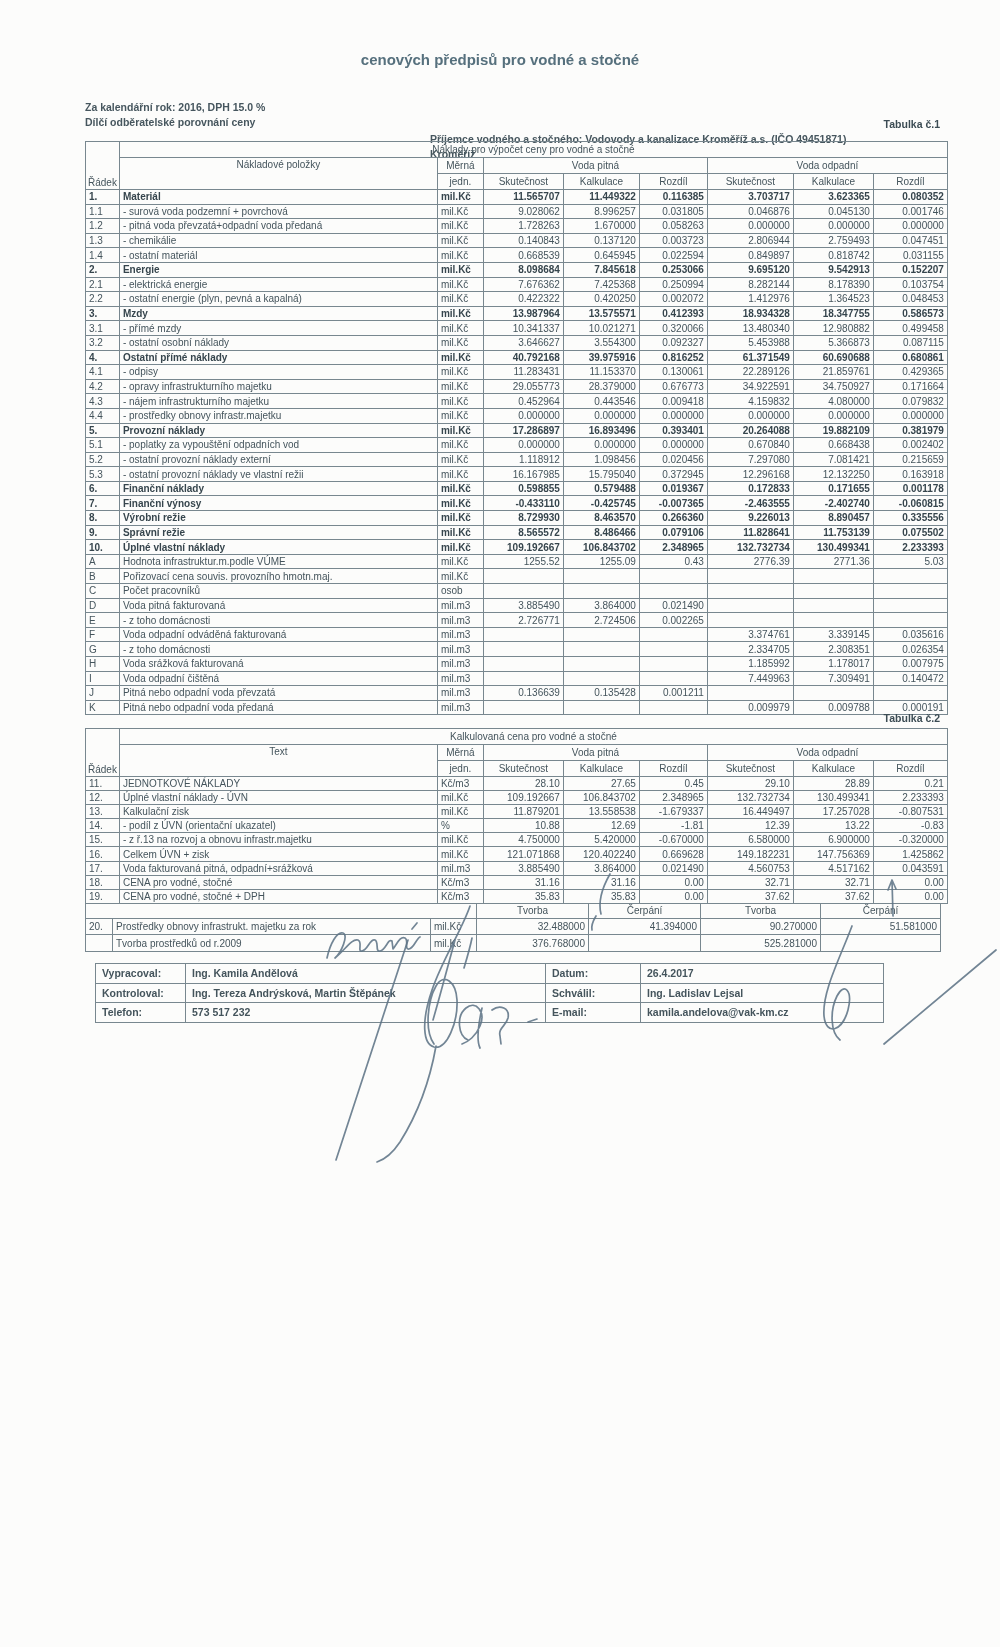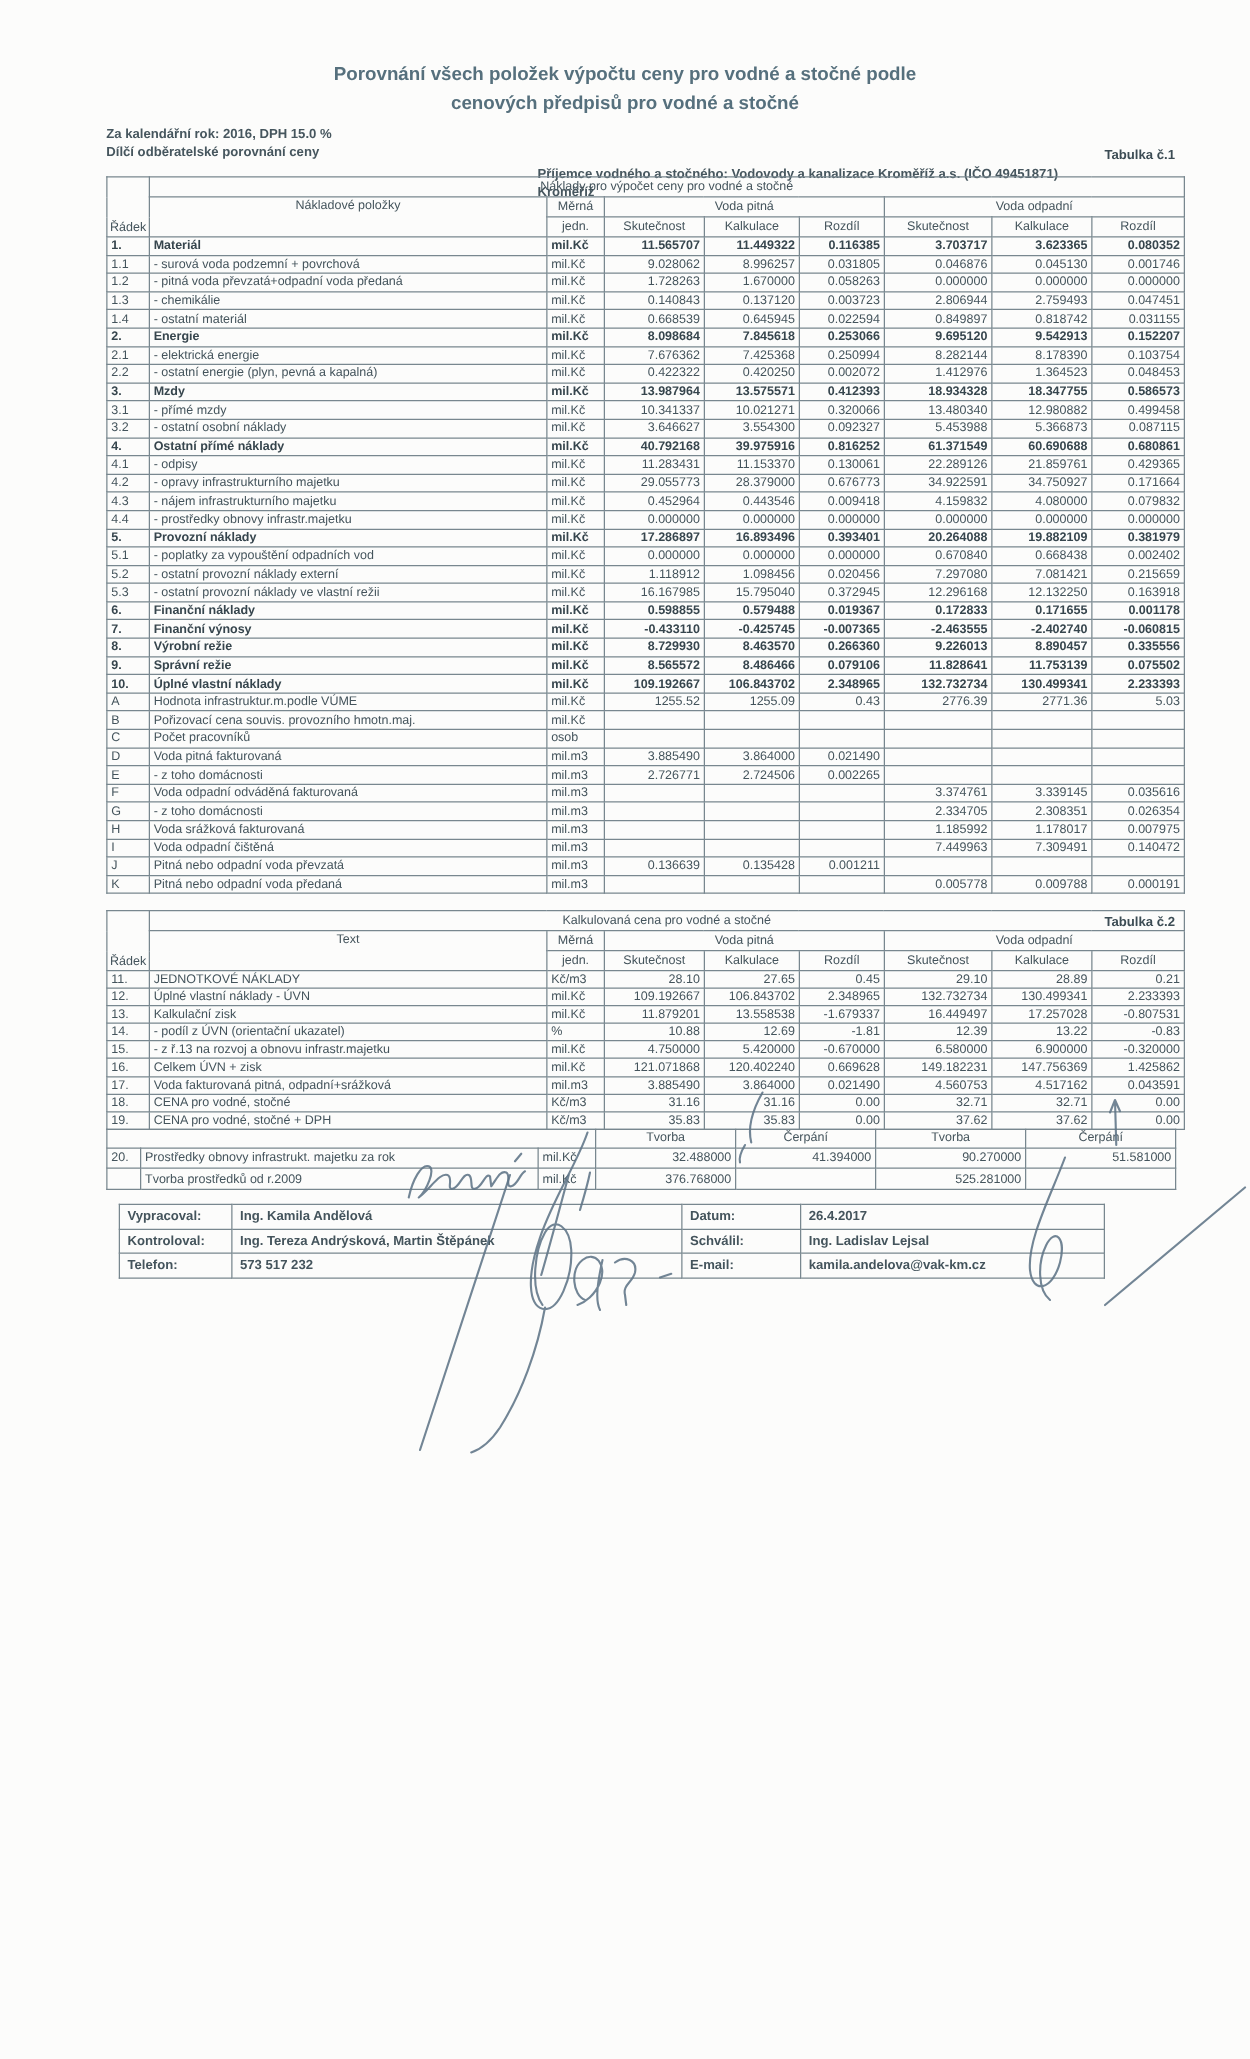--- a/index.html
+++ b/index.html
@@ -6,21 +6,21 @@
   .page{position:relative;width:1000px;height:1647px;background:#fcfcfb;
         font-family:"Liberation Sans",sans-serif;color:#42525a;overflow:hidden;}
   .doc-title{position:absolute;top:48px;left:0;width:1000px;text-align:center;
              font-size:15px;font-weight:bold;color:#56707d;line-height:23px;}
   .meta-left{position:absolute;left:85px;top:100px;font-size:10.5px;font-weight:bold;
              color:#46565e;line-height:15px;}
   .meta-right{position:absolute;left:430px;top:100px;font-size:10.5px;font-weight:bold;
               color:#46565e;line-height:15px;margin-top:32px;}
   .tab-label{position:absolute;right:60px;font-size:10.5px;font-weight:bold;color:#3c4c54;}
   #tab1-label{top:118px;}
-  #tab2-label{top:732px;}
+  #tab2-label{top:712px;}
   table{border-collapse:collapse;table-layout:fixed;}
   .grid th,.grid td{border:1px solid #78878f;font-size:10px;font-weight:normal;
                     overflow:hidden;white-space:nowrap;color:#44545c;}
   .grid{border:1.5px solid #66757d;}
   .grid th{text-align:center;padding:1px 2px;height:13px;}
   .grid td{padding:0 3px;height:13.6px;}
   #t2 td{height:13.1px;}
   #t2b th{height:12px;}
   #t2b td{height:15.5px;}
   th.rk-h{vertical-align:bottom;text-align:left;font-size:10px;}
@@ -39,21 +39,20 @@
   .sig-overlay{position:absolute;left:0;top:0;pointer-events:none;}
   .sig-overlay path{fill:none;stroke:#5e7486;stroke-width:1.7;stroke-linecap:round;
                     stroke-linejoin:round;opacity:.88;}
 </style>
 </head>
 <body>
 
 <div class="page">
 
   <div class="doc-title">
-    <div>Porovnání všech položek výpočtu ceny pro vodné a stočné podle</div>
     <div>cenových předpisů pro vodné a stočné</div>
   </div>
 
   <div class="meta-left">
     <div>Za kalendářní rok: 2016, DPH 15.0 %</div>
     <div>Dílčí odběratelské porovnání ceny</div>
   </div>
 
   <div class="meta-right">
     <div>Příjemce vodného a stočného: Vodovody a kanalizace Kroměříž a.s. (IČO 49451871)</div>
@@ -481,21 +480,21 @@
           <td class="num"></td>
           <td class="num"></td>
         </tr>
         <tr>
           <td class="rk">K</td>
           <td class="lbl">Pitná nebo odpadní voda předaná</td>
           <td class="unit">mil.m3</td>
           <td class="num"></td>
           <td class="num"></td>
           <td class="num"></td>
-          <td class="num">0.005778</td>
+          <td class="num">0.009979</td>
           <td class="num">0.009788</td>
           <td class="num">0.000191</td>
         </tr>
       </tbody>
     </table>
 
   <div class="tab-label" id="tab2-label">Tabulka č.2</div>
 
   <div id="t2wrap">
     <table class="grid" id="t2">

